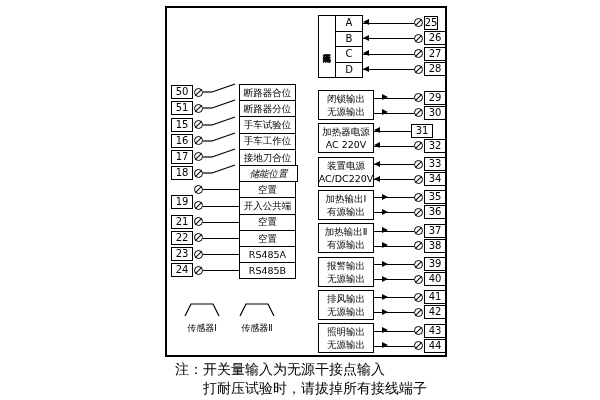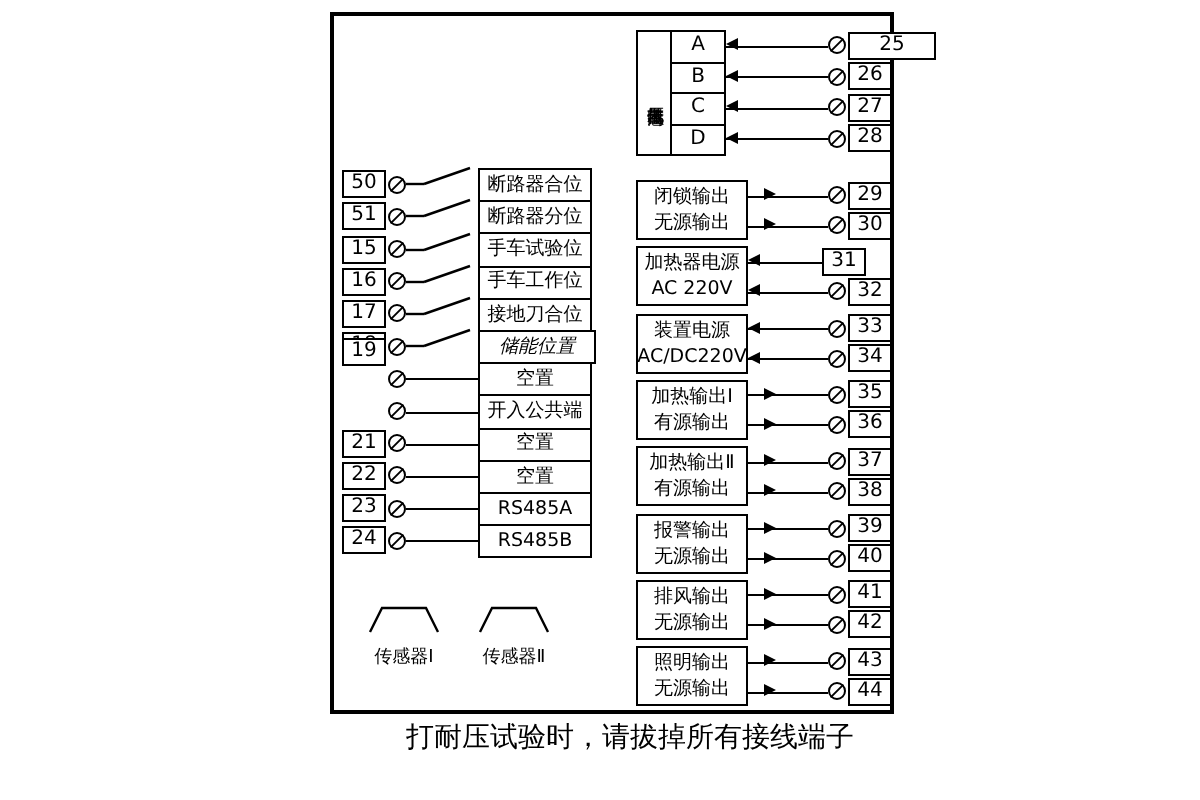--- a/index.html
+++ b/index.html
@@ -90,21 +90,21 @@
           <polyline points="9,12 32,4" fill="none" stroke="#000" stroke-width="1.2"></polyline>
         </svg></div>
       <div class="lblbox" style="left: 72px; top: 140.8px; width: 57px; height: 17.2px;">接地刀合位</div>
       <div class="tbox" style="left: 4px; top: 158.1px; width: 22px; height: 14px;">18</div>
       <div class="screw" style="left: 27px; top: 160.6px;"></div>
       <div class="swsvg" style="left: 36px; top: 153.1px;"><svg width="36" height="16">
           <polyline points="0,12 9,12" fill="none" stroke="#000" stroke-width="1.2"></polyline>
           <polyline points="9,12 32,4" fill="none" stroke="#000" stroke-width="1.2"></polyline>
         </svg></div>
       <div class="lblbox" style="left: 72px; top: 157px; width: 59px; height: 17.2px; font-style: italic;">储能位置</div>
-      <div class="tbox" style="left: 4px; top: 161px; width: 22px; height: 14px;">19</div>
+      <div class="tbox" style="left: 4px; top: 187px; width: 22px; height: 14px;">19</div>
       <div class="screw" style="left: 27px; top: 176.8px;"></div>
       <div class="hline" style="left: 36px; top: 181.3px; width: 36px;"></div>
       <div class="lblbox" style="left: 72px; top: 173.2px; width: 57px; height: 17.2px;">空置</div>
       <div class="tbox" style="left: 4px; top: 190.5px; width: 22px; height: 14px; margin-top: 32px;">20</div>
       <div class="screw" style="left: 27px; top: 193px;"></div>
       <div class="hline" style="left: 36px; top: 197.5px; width: 36px;"></div>
       <div class="lblbox" style="left: 72px; top: 189.4px; width: 57px; height: 17.2px;">开入公共端</div>
       <div class="tbox" style="left: 4px; top: 206.7px; width: 22px; height: 14px;">21</div>
       <div class="screw" style="left: 27px; top: 209.2px;"></div>
       <div class="hline" style="left: 36px; top: 213.7px; width: 36px;"></div>
@@ -118,21 +118,21 @@
       <div class="hline" style="left: 36px; top: 246.1px; width: 36px;"></div>
       <div class="lblbox" style="left: 72px; top: 238px; width: 57px; height: 17.2px;">RS485A</div>
       <div class="tbox" style="left: 4px; top: 255.3px; width: 22px; height: 14px;">24</div>
       <div class="screw" style="left: 27px; top: 257.8px;"></div>
       <div class="hline" style="left: 36px; top: 262.3px; width: 36px;"></div>
       <div class="lblbox" style="left: 72px; top: 254.2px; width: 57px; height: 17.2px;">RS485B</div>
       <div class="tbox" style="left: 168px; top: 7px; width: 28px; height: 16.5px;">A</div>
       <div class="hline" style="left: 196px; top: 14.75px; width: 51px;"></div>
       <div class="arr arr-l" style="left: 196px; top: 11.25px;"></div>
       <div class="screw" style="left: 247px; top: 10.25px;"></div>
-      <div class="tbox" style="left: 257px; top: 7.75px; width: 44px; height: 14px;">25</div>
+      <div class="tbox" style="left: 257px; top: 7.75px; width: 14px; height: 14px;">25</div>
       <div class="tbox" style="left: 168px; top: 22.5px; width: 28px; height: 16.5px;">B</div>
       <div class="hline" style="left: 196px; top: 30.25px; width: 51px;"></div>
       <div class="arr arr-l" style="left: 196px; top: 26.75px;"></div>
       <div class="screw" style="left: 247px; top: 25.75px;"></div>
       <div class="tbox" style="left: 257px; top: 23.25px; width: 22px; height: 14px;">26</div>
       <div class="tbox" style="left: 168px; top: 38px; width: 28px; height: 16.5px;">C</div>
       <div class="hline" style="left: 196px; top: 45.75px; width: 51px;"></div>
       <div class="arr arr-l" style="left: 196px; top: 42.25px;"></div>
       <div class="screw" style="left: 247px; top: 41.25px;"></div>
       <div class="tbox" style="left: 257px; top: 38.75px; width: 22px; height: 14px;">27</div>
@@ -240,15 +240,16 @@
       <div class="swsvg" style="left: 16px; top: 293px;"><svg width="38" height="17">
           <polyline points="2,15 8,3 30,3 36,15" fill="none" stroke="#000" stroke-width="1.2"></polyline>
         </svg></div>
       <div class="sensorlbl" style="left: 11px; top: 314px; width: 48px;">传感器Ⅰ</div>
       <div class="swsvg" style="left: 71px; top: 293px;"><svg width="38" height="17">
           <polyline points="2,15 8,3 30,3 36,15" fill="none" stroke="#000" stroke-width="1.2"></polyline>
         </svg></div>
       <div class="sensorlbl" style="left: 66px; top: 314px; width: 48px;">传感器Ⅱ</div>
     </div>
   <div class="note">
+    <div>注：开关量输入为无源干接点输入</div>
     <div class="note-l2">打耐压试验时，请拔掉所有接线端子</div>
   </div>
 </div>
 
 </body></html>

